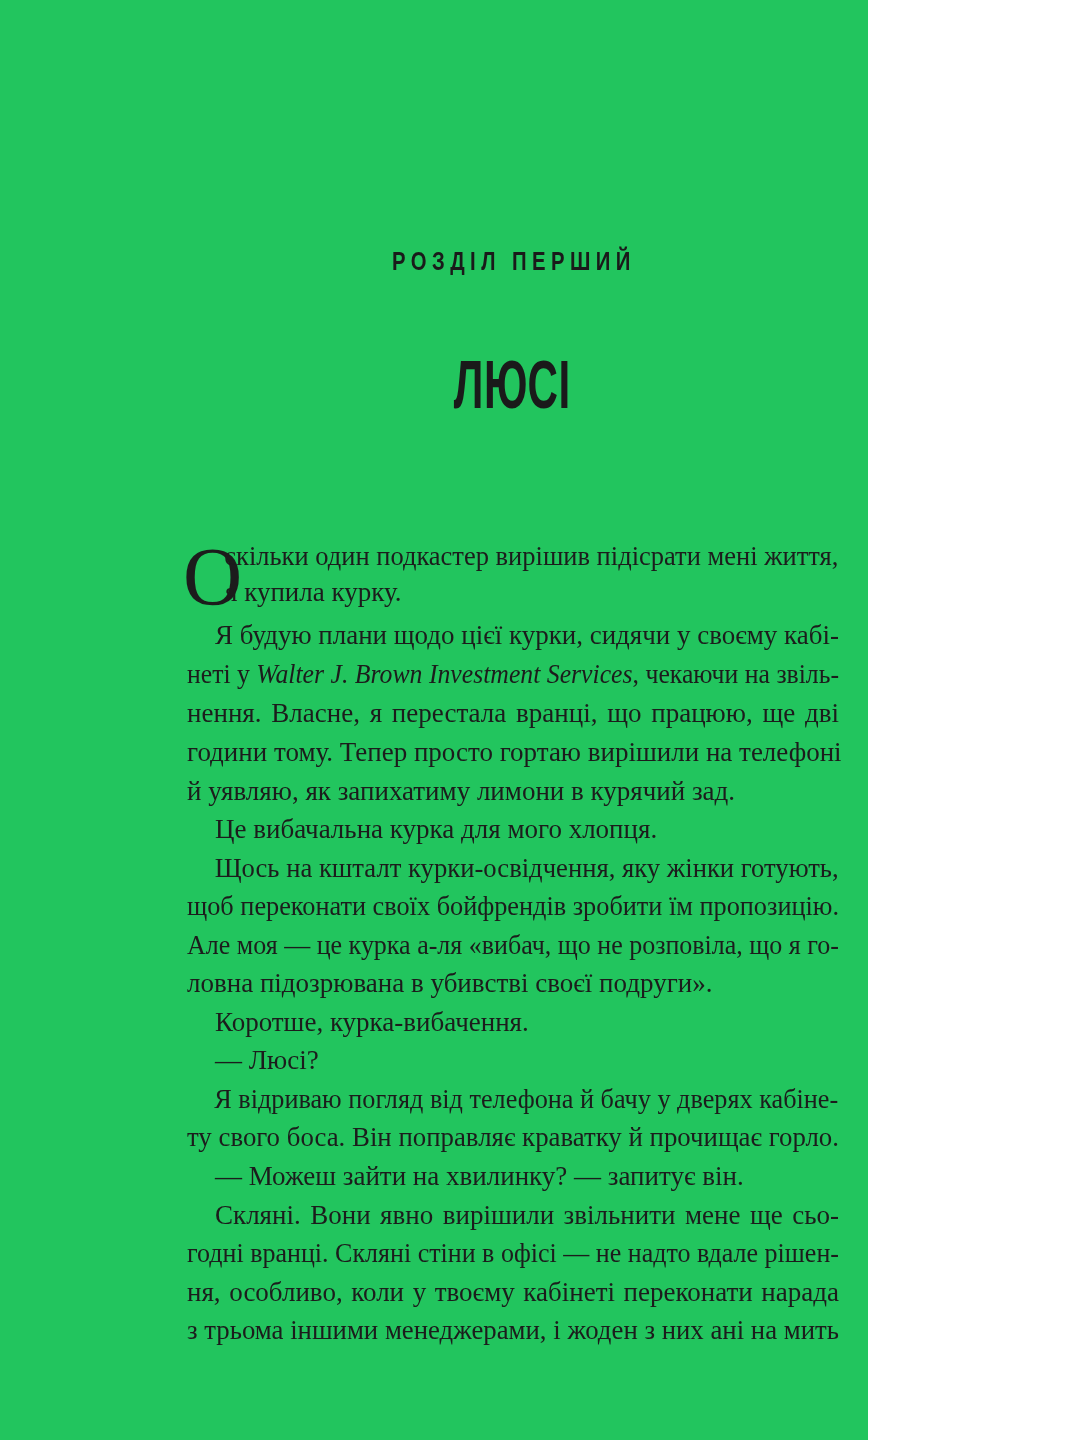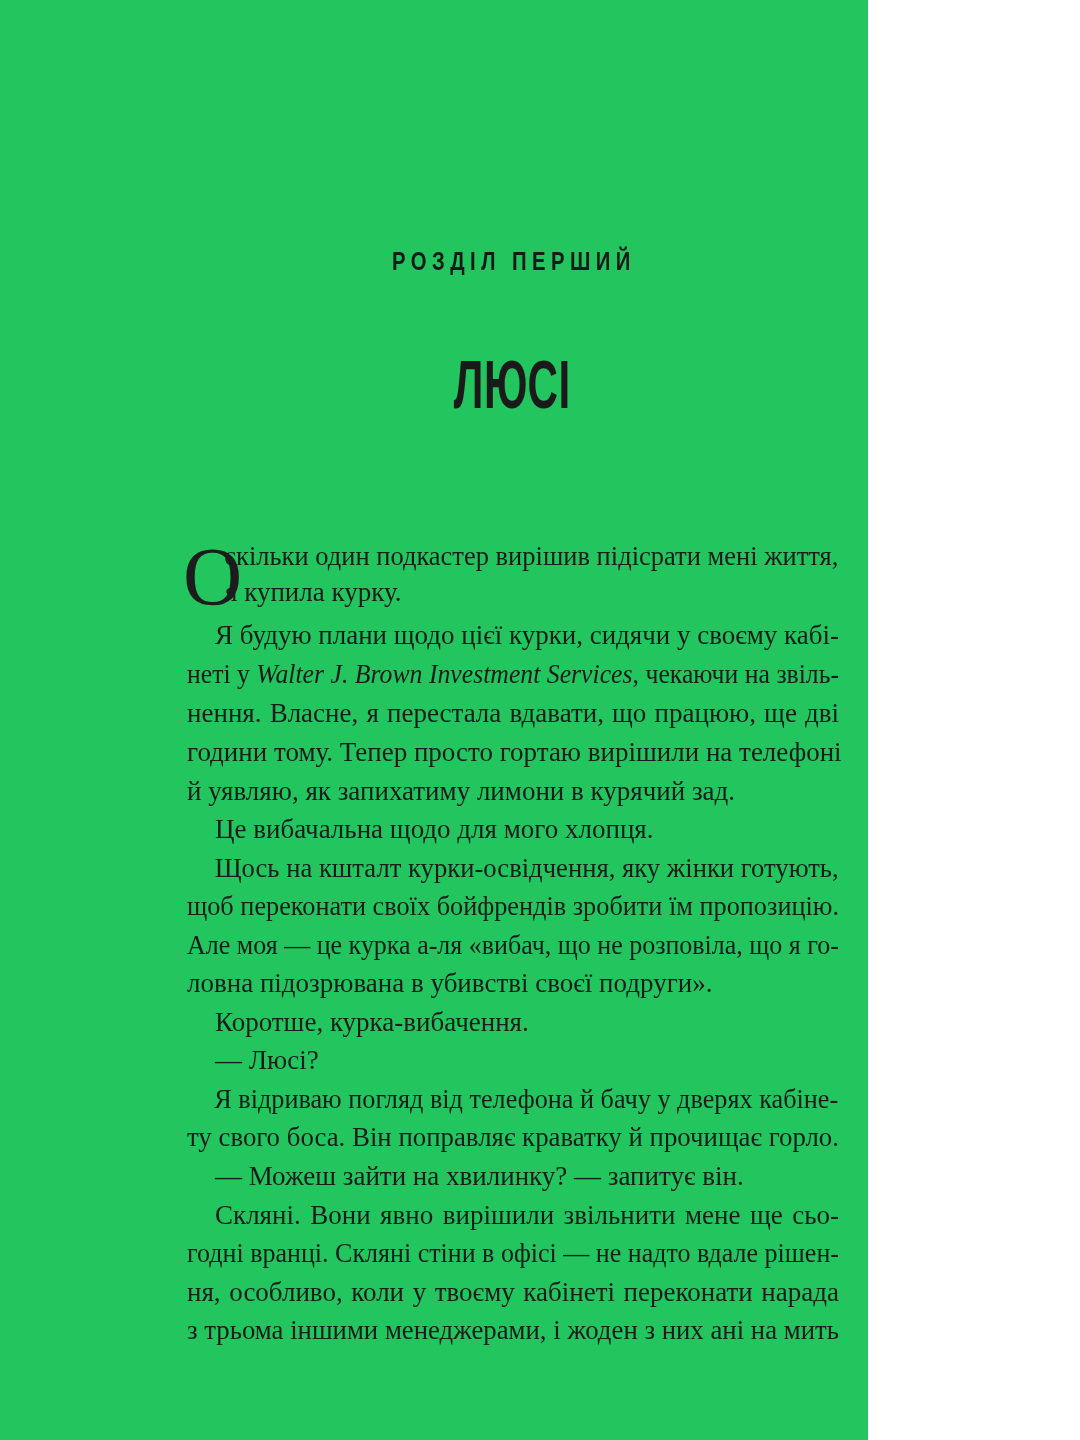--- a/index.html
+++ b/index.html
@@ -92,24 +92,24 @@
   <div class="chapter-label">РОЗДІЛ ПЕРШИЙ</div>
   <div class="chapter-title">ЛЮСІ</div>
 
   <div class="body-text">
     <span class="drop-cap">О</span>
 
     <div class="line dc justify" style="top: 538px; white-space: nowrap; text-align-last: left; text-align: left; transform: scaleX(0.9814); width: 664.344px;">скільки один подкастер вирішив підісрати мені життя,</div>
     <div class="line dc" style="top:574px">я купила курку.</div>
     <div class="line indent justify" style="top: 617px; white-space: nowrap; text-align-last: left; text-align: left; transform: scaleX(0.999); width: 652.62px;">Я будую плани щодо цієї курки, сидячи у своєму кабі-</div>
     <div class="line justify" style="top: 656px; white-space: nowrap; text-align-last: left; text-align: left; transform: scaleX(0.9533); width: 683.953px;"><span>неті у </span><em>Walter J. Brown Investment Services</em><span>, чекаючи на звіль-</span></div>
-    <div class="line justify" style="top:695px">нення. Власне, я перестала вдавати, що працюю, ще дві</div>
+    <div class="line justify" style="top:695px">нення. Власне, я перестала вранці, що працюю, ще дві</div>
     <div class="line justify" style="top:734px">години тому. Тепер просто гортаю вирішили на телефоні</div>
     <div class="line" style="top:773px">й уявляю, як запихатиму лимони в курячий зад.</div>
-    <div class="line indent" style="top:811px">Це вибачальна щодо для мого хлопця.</div>
+    <div class="line indent" style="top:811px">Це вибачальна курка для мого хлопця.</div>
     <div class="line indent justify" style="top: 850px; white-space: nowrap; text-align-last: left; text-align: left; transform: scaleX(0.987); width: 660.604px;">Щось на кшталт курки-освідчення, яку жінки готують,</div>
     <div class="line justify" style="top: 888px; white-space: nowrap; text-align-last: left; text-align: left; transform: scaleX(0.9733); width: 669.906px;">щоб переконати своїх бойфрендів зробити їм пропозицію.</div>
     <div class="line justify" style="top: 927px; white-space: nowrap; text-align-last: left; text-align: left; transform: scaleX(0.9627); width: 677.25px;">Але моя — це курка а-ля «вибач, що не розповіла, що я го-</div>
     <div class="line" style="top:965px">ловна підозрювана в убивстві своєї подруги».</div>
     <div class="line indent" style="top:1004px">Коротше, курка-вибачення.</div>
     <div class="line indent" style="top:1042px">— Люсі?</div>
     <div class="line indent justify" style="top: 1081px; white-space: nowrap; text-align-last: left; text-align: left; transform: scaleX(0.9716); width: 671.085px;">Я відриваю погляд від телефона й бачу у дверях кабіне-</div>
     <div class="line justify" style="top: 1119px; white-space: nowrap; text-align-last: left; text-align: left; transform: scaleX(0.9935); width: 656.25px;">ту свого боса. Він поправляє краватку й прочищає горло.</div>
     <div class="line indent" style="top:1158px">— Можеш зайти на хвилинку? — запитує він.</div>
     <div class="line indent justify" style="top:1197px">Скляні. Вони явно вирішили звільнити мене ще сьо-</div>

